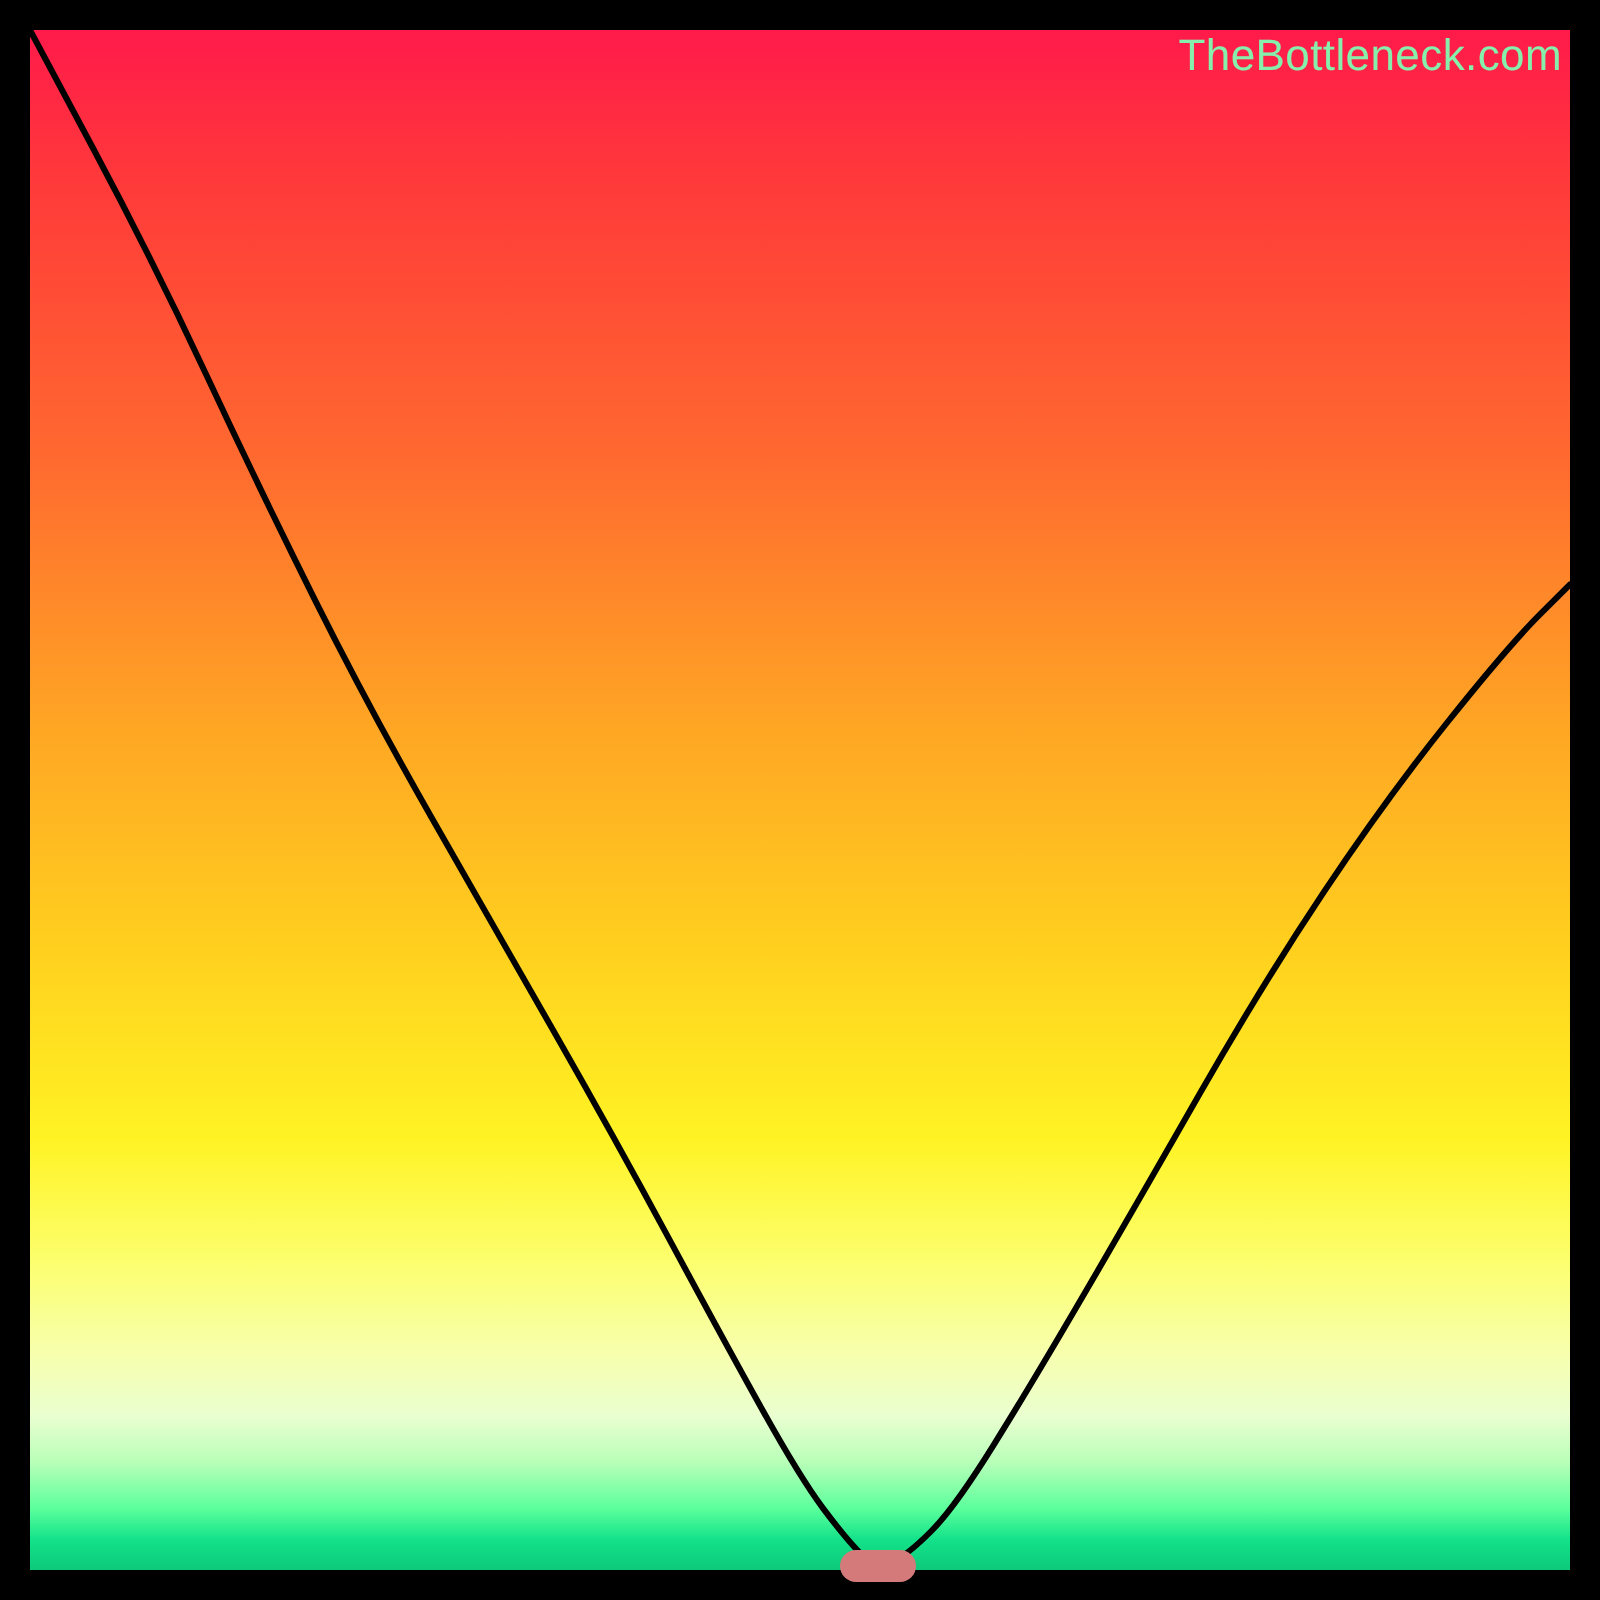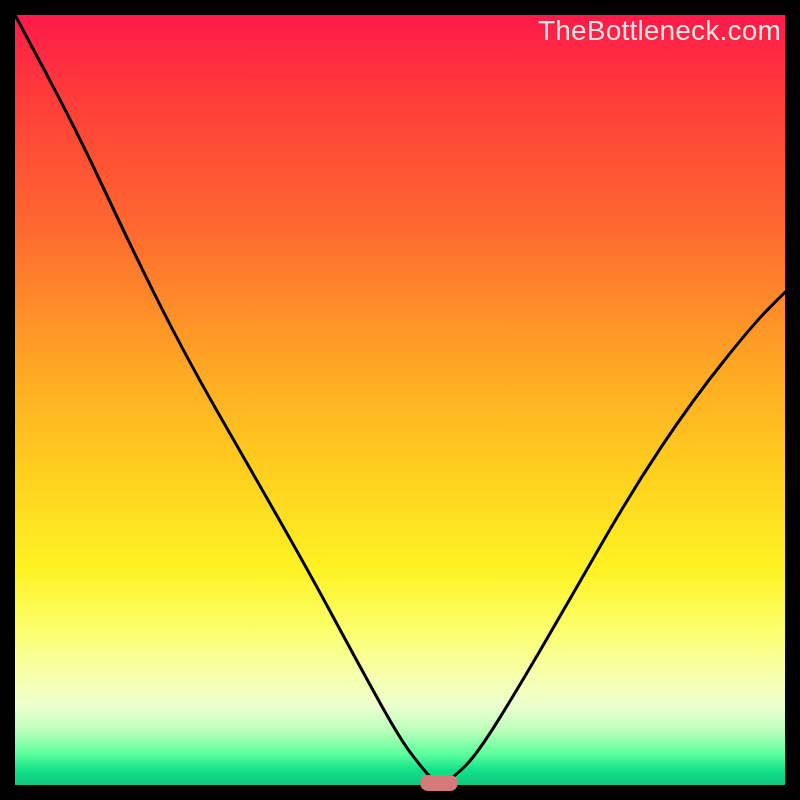--- a/index.html
+++ b/index.html
@@ -40,22 +40,22 @@
       #b8ffb8 93%,
       #5cff9c 96%,
       #14e28a 98%,
       #0cc97a 100%
     );
   }
   .watermark {
     position: absolute;
     top: 0px;
     right: 4px;
-    color: #e5e5e5;
-    font-size: 28px;
+    color: #86efac;
+    font-size: 22px;
     font-weight: 500;
     letter-spacing: 0.2px;
     z-index: 10;
   }
   svg.curve {
     position: absolute;
     left: 0;
     top: 0;
     width: 770px;
     height: 770px;

